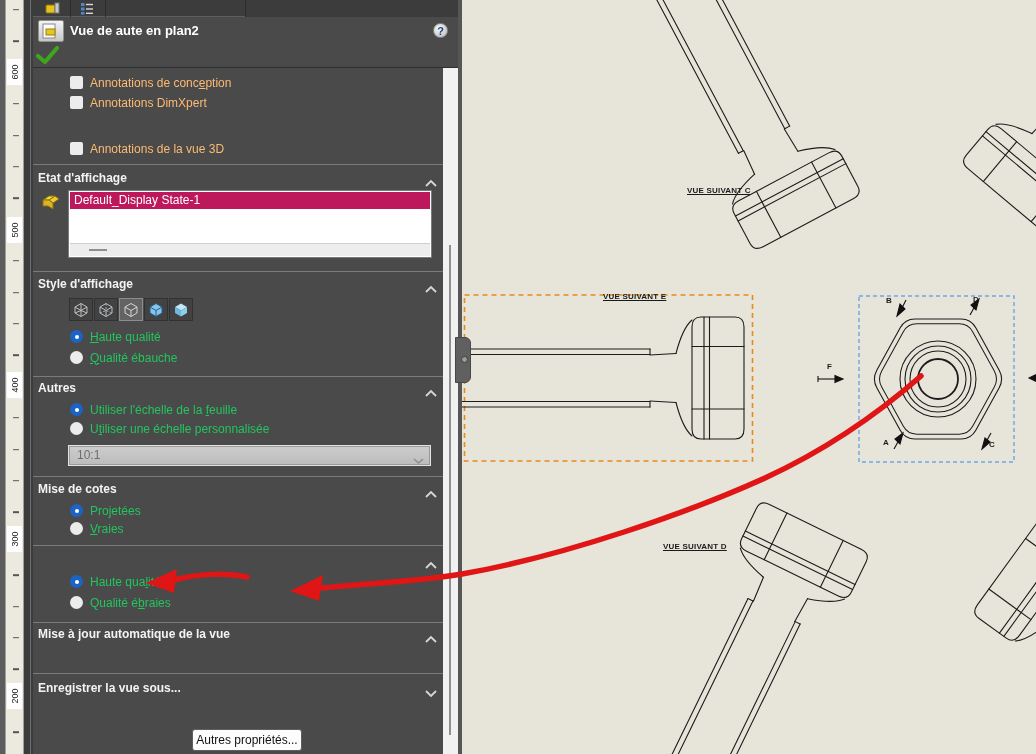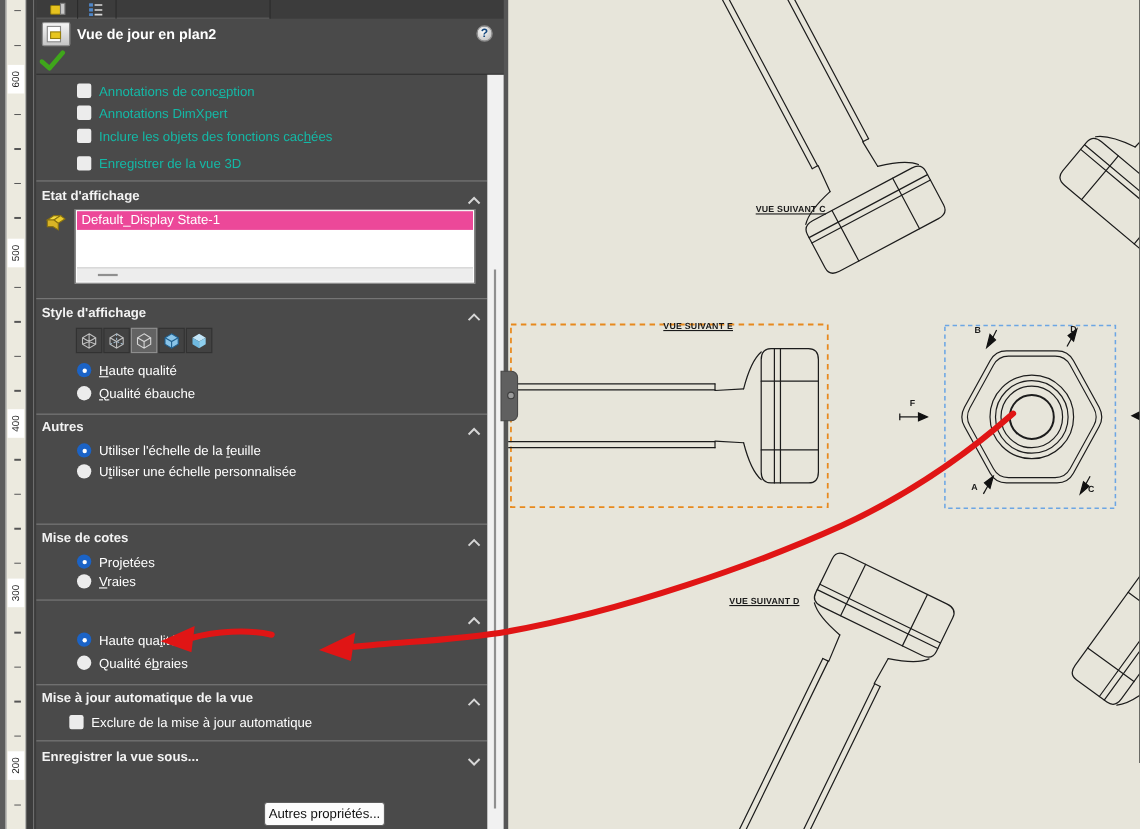--- a/index.html
+++ b/index.html
@@ -35,50 +35,50 @@
         background:radial-gradient(circle at 40% 35%,#fafafa,#b5b5b5);border:1px solid #8c8c8c;
         color:#14477e;font-size:11px;font-weight:bold;display:flex;align-items:center;justify-content:center;box-sizing:border-box;}
   .okwrap{position:absolute;left:36px;top:45px;width:24px;height:20px;}
   .hdrsep{position:absolute;left:33px;top:67px;width:425px;height:1px;background:#2f2f2f;}
 
   .sep{position:absolute;left:33px;width:410px;height:1px;background:#7b7b7b;}
   .hdr{position:absolute;left:38px;font-size:12px;font-weight:bold;color:#f3f3f3;white-space:nowrap;}
   .chev{position:absolute;left:424px;width:14px;height:9px;}
 
   .row{position:absolute;display:flex;align-items:center;gap:7px;height:15px;
-       font-size:12px;color:#ffffff;white-space:nowrap;}
-  .row.dim{color:#14b8a6;text-align:center;}
+       font-size:12px;color:#22c55e;white-space:nowrap;}
+  .row.dim{color:#fdba74;text-align:center;}
   .checkbox{width:13px;height:13px;background:#ececec;border-radius:2px;flex:0 0 auto;}
   .radio{position:relative;width:13px;height:13px;border-radius:50%;background:#ececec;flex:0 0 auto;}
   .radio.sel{background:#1b63c6;}
   .radio.sel:after{content:"";position:absolute;left:4.5px;top:4.5px;width:4px;height:4px;border-radius:50%;background:#fff;}
   .u{text-decoration:underline;}
 
   .listbox{position:absolute;left:68px;top:190px;width:364px;height:68px;background:#ffffff;
        border:1px solid #7a7a7a;box-sizing:border-box;}
-  .listrow{position:absolute;left:1px;top:1px;right:1px;height:17px;background:#ec4899;color:#fff;
+  .listrow{position:absolute;left:1px;top:1px;right:1px;height:17px;background:#be185d;color:#fff;
        font-size:12px;line-height:17px;padding-left:4px;}
   .listgrip{position:absolute;left:1px;right:1px;bottom:1px;height:12px;background:#ededed;border-top:1px solid #cfcfcf;}
   .listgrip:after{content:"";position:absolute;left:19px;top:5px;width:18px;height:2px;background:#8f8f8f;}
   .stateicon{position:absolute;left:40px;top:191px;}
 
   .stylebtns{position:absolute;left:69px;top:298px;display:flex;gap:1px;}
   .sbtn{width:24px;height:23px;background:#424242;border:1px solid #323232;box-sizing:border-box;
         display:flex;align-items:center;justify-content:center;}
   .sbtn.sel{background:#636363;border:1px solid #8d8d8d;}
 
   .combo{position:absolute;left:68px;top:445px;width:363px;height:21px;
         background:linear-gradient(#cdcdcd,#bcbcbc);border:1px solid #e3e3e3;
         box-shadow:inset 0 0 0 1px #999;color:#6d6d6d;font-size:12px;line-height:19px;
         padding-left:8px;box-sizing:border-box;}
   .combo .cchev{position:absolute;right:6px;top:6px;}
 
   .btn{position:absolute;left:192px;top:729px;width:110px;height:22px;background:#fcfcfc;
         border:1px solid #5f5f5f;border-radius:3px;font-size:12px;color:#111;
-        display:flex;align-items:center;justify-content:center;box-sizing:border-box;margin-left:48px;}
+        display:flex;align-items:center;justify-content:center;box-sizing:border-box;}
 
   .track{position:absolute;left:443px;top:68px;width:15px;height:686px;background:#f1f1f1;}
   .thumbline{position:absolute;left:449px;top:245px;width:2px;height:490px;background:#8f8f8f;}
   .dedge{position:absolute;left:458px;top:0;width:4px;height:754px;background:#565656;}
   .split{position:absolute;left:455px;top:337px;width:16px;height:46px;background:#606060;
         border:1px solid #474747;border-radius:0 6px 6px 0;box-sizing:border-box;}
   .split:after{content:"";position:absolute;left:5px;top:18px;width:5px;height:5px;border-radius:50%;
         background:#9b9b9b;border:1px solid #3e3e3e;}
 
   .draw{position:absolute;left:462px;top:0;width:574px;height:754px;background:#e7e5da;}
@@ -137,44 +137,40 @@
     <div class="tabdiv" style="left:72px"></div>
     <div class="tabdiv" style="left:212px"></div>
   </div>
 
   <div class="iconbtn">
     <svg width="20" height="16">
       <rect x="2" y="1" width="12" height="14" fill="#fdfdfd" stroke="#888"></rect>
       <rect x="5" y="6" width="9" height="6" fill="#e8c61e" stroke="#97800e"></rect>
     </svg>
   </div>
-  <div class="title">Vue de jour en plan2</div>
+  <div class="title">Vue de aute en plan2</div>
   <div class="help">?</div>
   <div class="okwrap">
     <svg width="24" height="20">
       <polyline points="2,11 9,17 21,3" fill="none" stroke="#3fa61b" stroke-width="4.2" stroke-linecap="round" stroke-linejoin="round"></polyline>
     </svg>
   </div>
   <div class="hdrsep"></div>
 
   <div class="row dim" style="left:70px;top:75px">
     <span class="checkbox"></span>
     <span><span>Annotations de conc</span><span class="u">e</span><span>ption</span></span>
   </div>
   <div class="row dim" style="left:70px;top:95px">
     <span class="checkbox"></span>
     <span><span>Annotations DimXpert</span><span class="u"></span><span></span></span>
   </div>
-  <div class="row dim" style="left:70px;top:116px">
-    <span class="checkbox"></span>
-    <span><span>Inclure les objets des fonctions cac</span><span class="u">h</span><span>ées</span></span>
-  </div>
   <div class="row dim" style="left:70px;top:141px">
     <span class="checkbox"></span>
-    <span><span>Enregistrer de la vue 3D</span><span class="u"></span><span></span></span>
+    <span><span>Annotations de la vue 3D</span><span class="u"></span><span></span></span>
   </div>
 
   <div class="sep" style="top:164px"></div>
   <div class="hdr" style="top:171px">Etat d'affichage</div>
   <div class="chev" style="top:174px">
     <svg width="14" height="9">
         <polyline points="2,7 7,2 12,7" fill="none" stroke="#d6d6d6" stroke-width="1.8"></polyline>
       </svg>
   </div>
   <div class="stateicon">
@@ -244,20 +240,28 @@
       </svg>
   </div>
   <div class="row" style="left:70px;top:402px">
     <span class="radio sel"></span>
     <span><span>Utiliser l'échelle de la </span><span class="u">f</span><span>euille</span></span>
   </div>
   <div class="row" style="left:70px;top:421px">
     <span class="radio"></span>
     <span><span>U</span><span class="u">t</span><span>iliser une échelle personnalisée</span></span>
   </div>
+  <div class="combo">
+    <span>10:1</span>
+    <span class="cchev">
+      <svg width="11" height="8">
+          <polyline points="1,2 5.5,6 10,2" fill="none" stroke="#8f8f8f" stroke-width="1.6"></polyline>
+        </svg>
+    </span>
+  </div>
 
   <div class="sep" style="top:476px"></div>
   <div class="hdr" style="top:482px">Mise de cotes</div>
   <div class="chev" style="top:485px">
     <svg width="14" height="9">
         <polyline points="2,7 7,2 12,7" fill="none" stroke="#d6d6d6" stroke-width="1.8"></polyline>
       </svg>
   </div>
   <div class="row" style="left:70px;top:503px">
     <span class="radio sel"></span>
@@ -282,24 +286,20 @@
     <span class="radio"></span>
     <span><span>Qualité é</span><span class="u">b</span><span>raies</span></span>
   </div>
 
   <div class="sep" style="top:622px"></div>
   <div class="hdr" style="top:627px">Mise à jour automatique de la vue</div>
   <div class="chev" style="top:630px">
     <svg width="14" height="9">
         <polyline points="2,7 7,2 12,7" fill="none" stroke="#d6d6d6" stroke-width="1.8"></polyline>
       </svg>
-  </div>
-  <div class="row" style="left:63px;top:649px">
-    <span class="checkbox"></span>
-    <span><span>Exclure de la mise à jour automatique</span><span class="u"></span><span></span></span>
   </div>
 
   <div class="sep" style="top:673px"></div>
   <div class="hdr" style="top:681px">Enregistrer la vue sous...</div>
   <div class="chev" style="top:684px">
     <svg width="14" height="9">
         <polyline points="2,2 7,7 12,2" fill="none" stroke="#d6d6d6" stroke-width="1.8"></polyline>
       </svg>
   </div>
 

